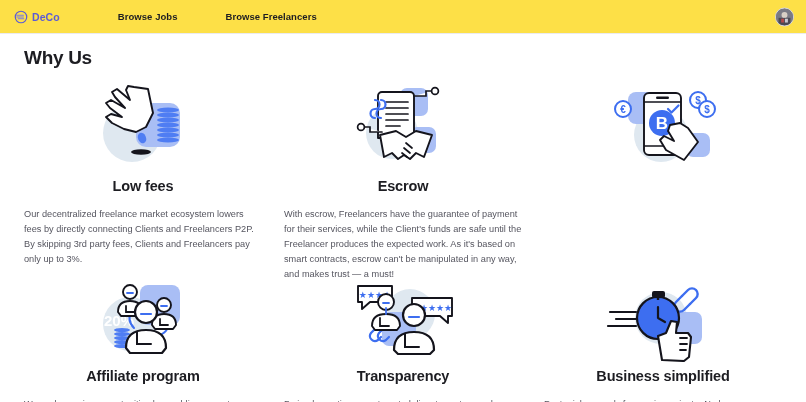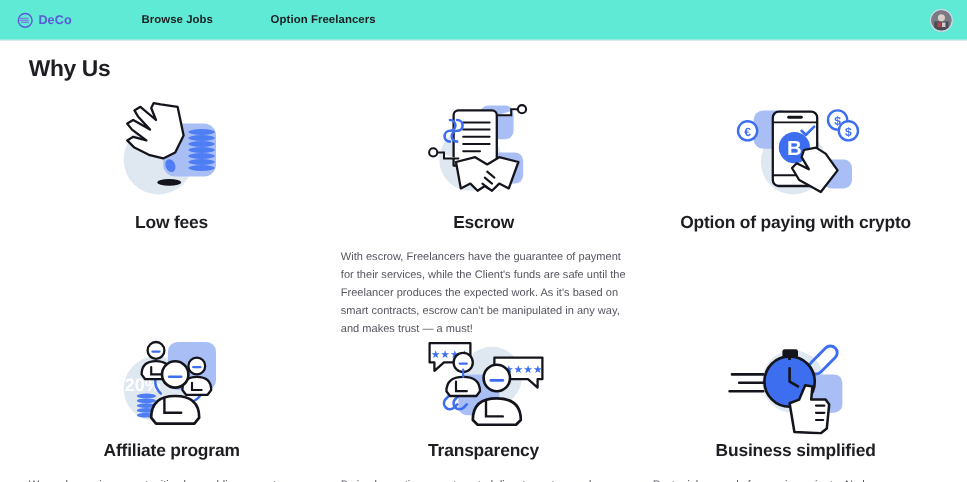--- a/index.html
+++ b/index.html
@@ -12,21 +12,21 @@
   }
 
   
   .navbar {
     height: 34px;
     display: flex;
     align-items: center;
     padding: 0 13px 0 14px;
     border-bottom: 1px solid #ebebef;
     position: relative;
-    background: #5eead4;
+    background: #fde047;
   }
   .brand {
     display: flex; align-items: center; gap: 4px;
     margin-right: 32px;
     text-decoration: none;
   }
   .brand-mark { width: 14px; height: 14px; display:block; }
   .brand-text {
     font-size: 10.5px; font-weight: 700; letter-spacing: .1px;
     color: #5b5bd6;
@@ -94,21 +94,21 @@
       <svg class="brand-mark" viewBox="0 0 20 20" fill="none">
         <circle cx="10" cy="10" r="8.2" stroke="#5b5bd6" stroke-width="1.7"></circle>
         <path d="M4 7.6h9.5M4 10h9.5M6 12.4h8" stroke="#7b7be0" stroke-width="1.5" stroke-linecap="round"></path>
       </svg>
     </span>
     <span class="brand-text">DeCo</span>
   </div>
 
   <div class="nav-links">
     <span class="nav-link">Browse Jobs</span>
-    <span class="nav-link">Option Freelancers</span>
+    <span class="nav-link">Browse Freelancers</span>
   </div>
 
   <div class="avatar">
     <svg viewBox="0 0 40 40">
       <rect width="40" height="40" fill="#7a7a85"></rect>
       <rect x="6" y="22" width="28" height="18" fill="#4a4a55"></rect>
       <circle cx="20" cy="15" r="7" fill="#d8cfc6"></circle>
       <rect x="12" y="24" width="7" height="9" fill="#b04a4a"></rect>
       <rect x="21" y="24" width="7" height="9" fill="#c9c9d2"></rect>
     </svg>
@@ -136,20 +136,21 @@
             <ellipse cx="84" cy="52" rx="11" ry="2.4"></ellipse>
             <ellipse cx="84" cy="57" rx="11" ry="2.4"></ellipse>
           </g>
 
           <path d="M64 6 L69 30 L62 44 L52 49 L40 46 L28 40 L22 34 L27 31 L38 34 L26 25 L22 20 L27 17 L41 25 L31 14 L28 9 L33 6 L46 17 L42 7 L44 3 L50 4 Z" fill="#ffffff" stroke="#14141c" stroke-width="1.9" stroke-linejoin="round"></path>
           <ellipse cx="58" cy="55" rx="4" ry="5.5" transform="rotate(-22 58 55)" fill="#4f7df3"></ellipse>
           <ellipse cx="57" cy="69" rx="10" ry="2.8" fill="#14141c"></ellipse>
         </svg>
       </span>
       <div class="card-title">Low fees</div>
+      <p class="card-body">Our decentralized freelance market ecosystem lowers fees by directly connecting Clients and Freelancers P2P. By skipping 3rd party fees, Clients and Freelancers pay only up to 3%.</p>
     </div>
 
     <div class="card">
       <span>
         <svg class="card-art" viewBox="0 0 118 88" fill="none">
           <circle cx="48" cy="50" r="26" fill="#dfe8f0"></circle>
           <rect x="56" y="5" width="28" height="28" rx="7" fill="#a9bef5"></rect>
           <rect x="66" y="44" width="26" height="26" rx="7" fill="#a9bef5"></rect>
 
           <path d="M38 9 h28 a4 4 0 0 1 4 4 v42 h-36 v-42 a4 4 0 0 1 4 -4 z" fill="#ffffff" stroke="#14141c" stroke-width="1.9" stroke-linejoin="round"></path>
@@ -202,21 +203,20 @@
           <path d="M40 19h37M40 63h37" stroke="#14141c" stroke-width="1.6"></path>
           <rect x="52" y="13.5" width="13" height="2.4" rx="1.2" fill="#14141c"></rect>
           <path d="M64 26 l3.5 3.5 l7 -7" stroke="#3d6ef0" stroke-width="2.2" fill="none" stroke-linecap="round" stroke-linejoin="round"></path>
 
           <circle cx="58" cy="40" r="13" fill="#3d6ef0"></circle>
           <text x="58" y="46" font-size="17" font-family="Liberation Sans, sans-serif" fill="#fff" text-anchor="middle" font-weight="700">B</text>
 
           <path d="M66 42 l10 -2 l8 5 l10 14 l-14 18 l-18 -10 l-6 -10 l4 -4 l10 5 l-6 -10 Z" fill="#ffffff" stroke="#14141c" stroke-width="1.9" stroke-linejoin="round"></path>
         </svg>
       </span>
-      <div class="card-title">Option of paying with crypto</div>
     </div>
 
     <div class="card row2">
       <span>
         <svg class="card-art row2" viewBox="0 0 118 80" fill="none">
           <circle cx="46" cy="42" r="27" fill="#dfe8f0"></circle>
           <rect x="56" y="3" width="40" height="40" rx="8" fill="#a9bef5"></rect>
           <text x="35" y="44" font-size="15" font-family="Liberation Sans, sans-serif" fill="#ffffff" text-anchor="middle" font-weight="700">20%</text>
 
           <g fill="#4f7df3">

